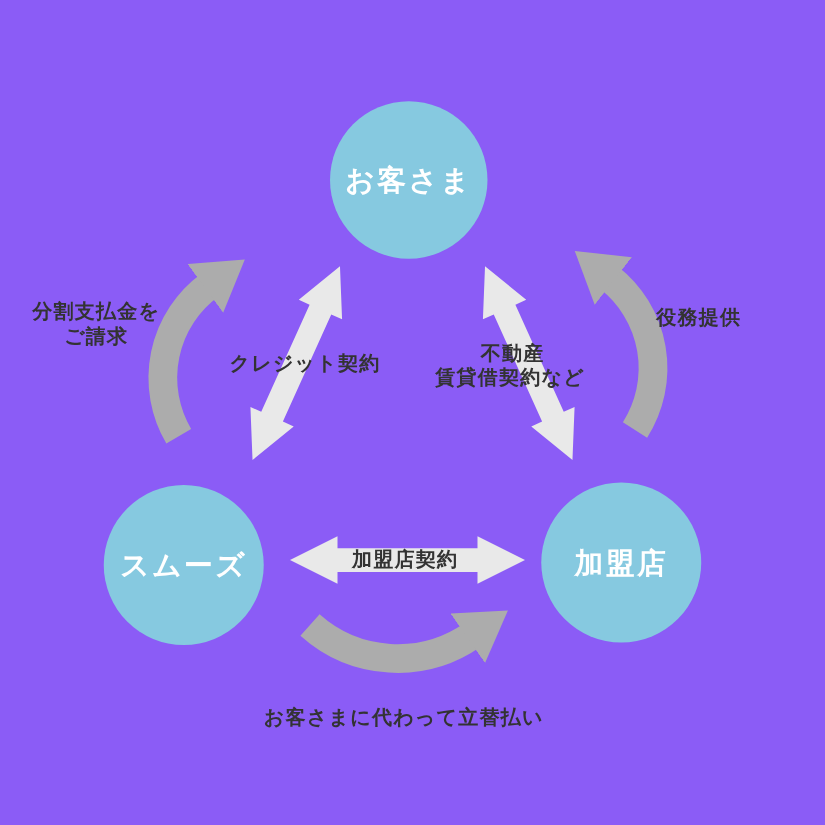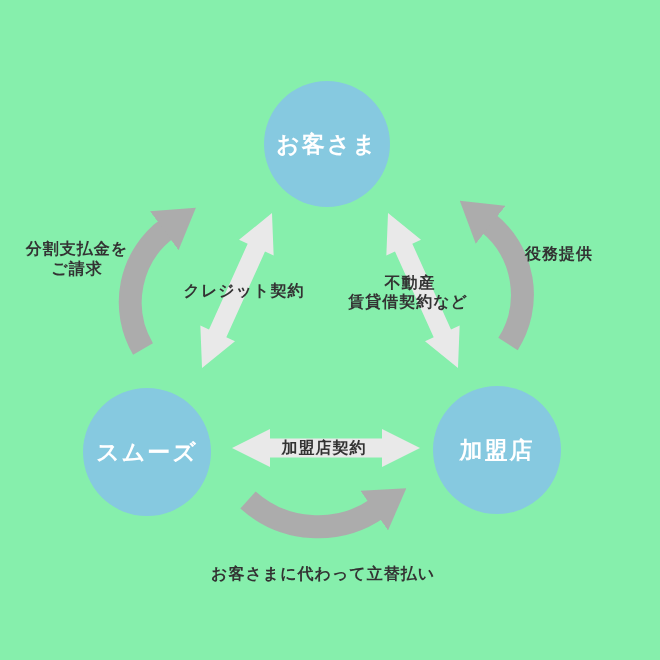--- a/index.html
+++ b/index.html
@@ -8,21 +8,21 @@
     background: #ffffff;
     width: 660px;
     height: 660px;
     overflow: hidden;
     font-family: "DejaVu Sans", "Liberation Sans", sans-serif;
   }
   .stage {
     position: relative;
     width: 660px;
     height: 660px;
-    background: #86efac;
+    background: #8b5cf6;
     text-decoration: underline;
   }
   svg { display: block; }
   .circle-label {
     fill: #ffffff;
     font-size: 23px;
     font-weight: 700;
     letter-spacing: 2px;
     text-anchor: middle;
     font-family: "DejaVu Sans", "Liberation Sans", sans-serif;

